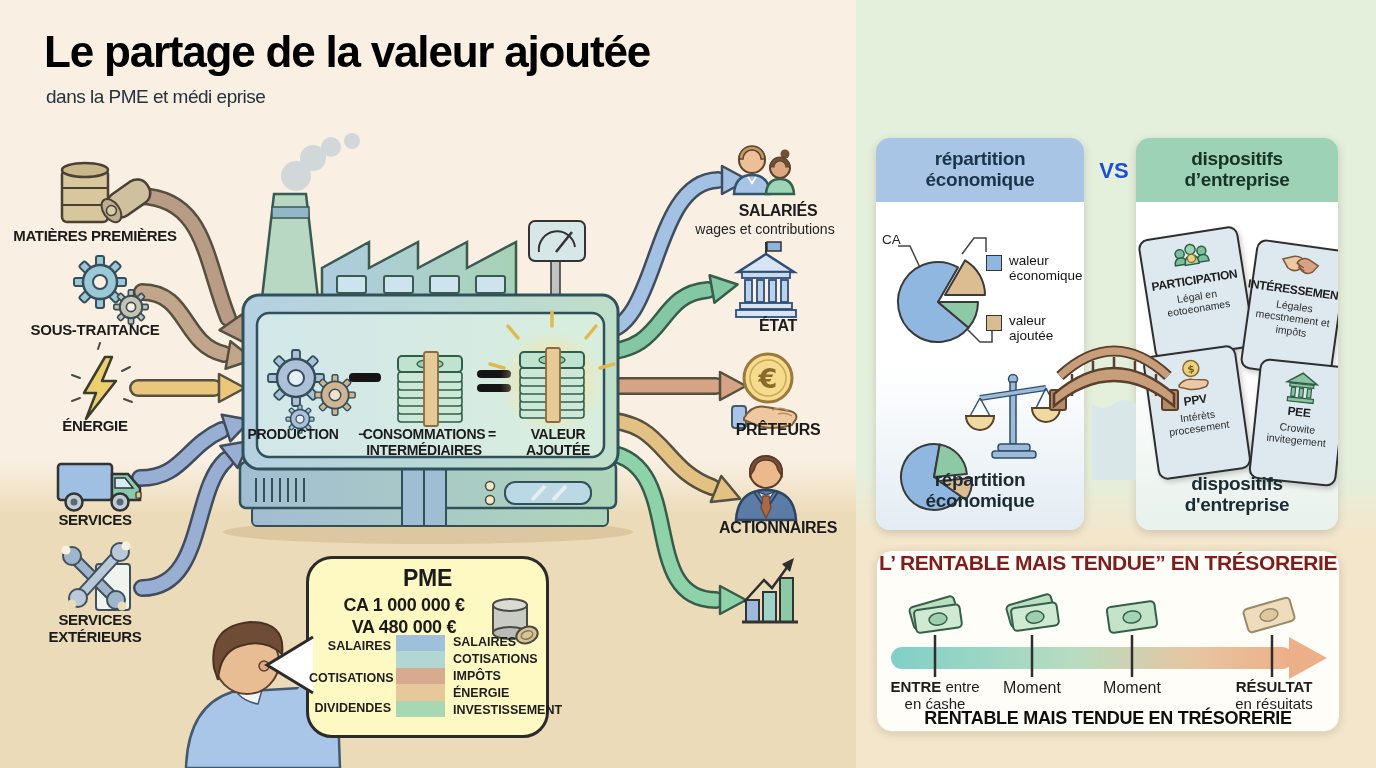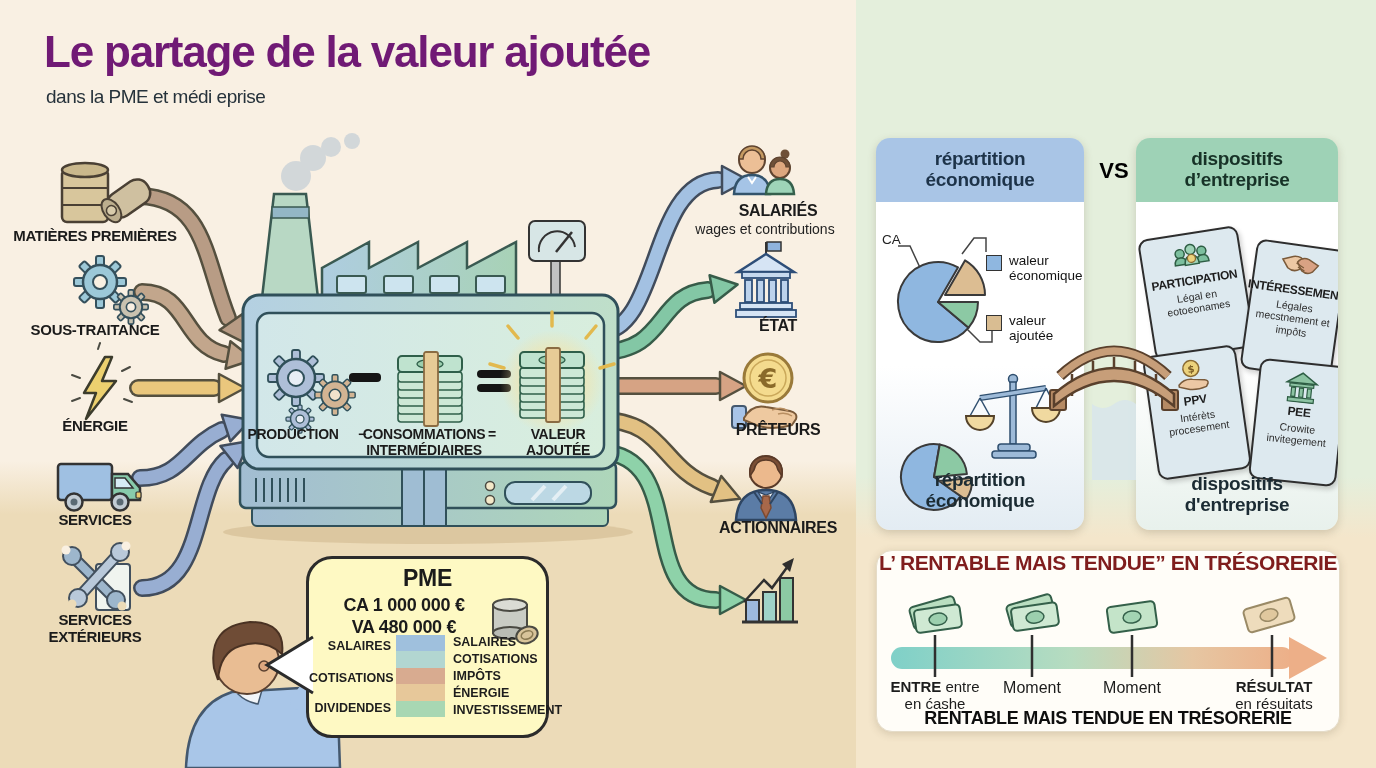--- a/index.html
+++ b/index.html
@@ -1,20 +1,20 @@
 <!DOCTYPE html>
 <html><head>
 <meta charset="utf-8">
 <style>
   html,body{margin:0;padding:0;background:#d8d4cc;}
   .stage{position:relative;width:1376px;height:768px;overflow:hidden;
          font-family:"Liberation Sans",sans-serif;color:#1d1d1d;}
   .abs{position:absolute;}
   .cond{font-weight:700;letter-spacing:-0.3px;line-height:1.12;text-align:center;color:#1b1b1b;}
-  .ttl{font-weight:800;color:#701a75;letter-spacing:-1.2px;font-size:44px;line-height:1;}
+  .ttl{font-weight:800;color:#000000;letter-spacing:-1.2px;font-size:44px;line-height:1;}
   .sub{font-weight:400;color:#26323b;font-size:19px;letter-spacing:-0.5px;}
   .inlbl{font-size:15px;}
   .outlbl{font-size:16px;padding-left:13px;}
   .eqlbl{font-size:14px;}
   .card{border-radius:14px;box-shadow:0 3px 9px rgba(90,75,50,.22);overflow:hidden;}
   .card-hdr{height:64px;display:flex;align-items:center;justify-content:center;
             font-weight:700;font-size:19px;letter-spacing:-0.3px;line-height:1.08;text-align:center;}
   .card-body{position:relative;height:328px;}
   .mini{position:absolute;background:#dde9ef;border:2px solid #2e2e2e;border-radius:10px;
         display:flex;flex-direction:column;align-items:center;padding-top:7px;
@@ -456,21 +456,21 @@
         <div class="lb">waleur économique</div>
       </div>
       <div class="abs legend" style="left:110px;top:112px;width:92px;">
         <div class="sq" style="background:#d9bd92;"></div>
         <div class="lb">valeur ajoutée</div>
       </div>
       <div class="abs cap" style="left:29px;top:268px;width:150px;">répartition économique</div>
     </div>
   </div>
 
-  <div class="abs" style="left:1090px;top:158px;width:48px;text-align:center;font-size:22px;font-weight:800;color:#000000;z-index:3;">VS</div>
+  <div class="abs" style="left:1090px;top:158px;width:48px;text-align:center;font-size:22px;font-weight:800;color:#1d4ed8;z-index:3;">VS</div>
 
   <div class="abs card" style="left:1136px;top:138px;width:202px;height:392px;z-index:3;">
     <div class="card-hdr" style="background:#9ed2b6;color:#173227;">
       <div style="width:140px;">dispositifs d’entreprise</div>
     </div>
     <div class="card-body" style="background:linear-gradient(180deg,#ffffff 50%,#e8f1ec 100%);">
       <div class="mini" style="left:10px;top:30px;width:97px;height:112px;transform:rotate(-9deg);">
         <svg width="38" height="30" viewBox="0 0 38 30">
           <circle cx="8" cy="11" r="4.5" fill="#7cbf9e" stroke="#2e5e44" stroke-width="1.5"></circle>
           <path d="M2,22 Q2,15 8,15 Q14,15 14,22 Z" fill="#7cbf9e" stroke="#2e5e44" stroke-width="1.5"></path>

